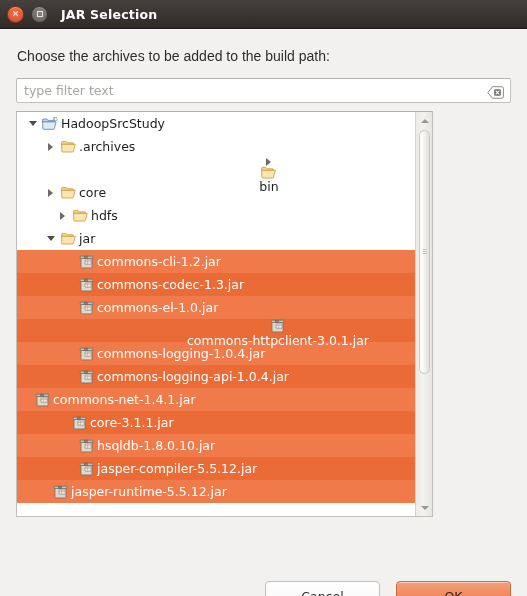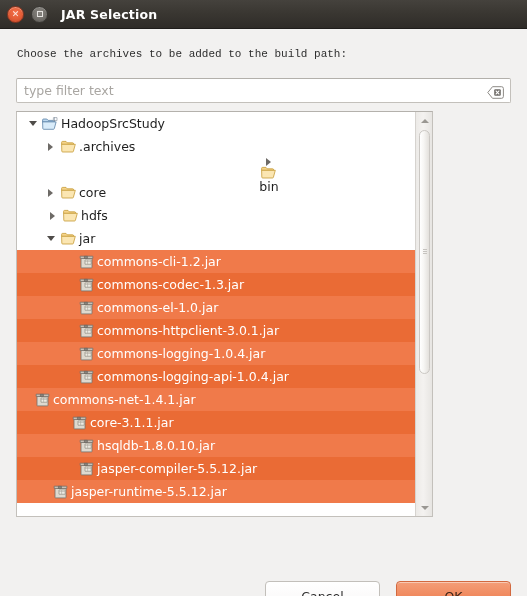--- a/index.html
+++ b/index.html
@@ -70,23 +70,23 @@
   .dialog-body {
     position: absolute; left: 0; top: 29px;
     width: 527px; height: 567px;
     background: #f2f1f0;
     box-sizing: border-box;
   }
 
   .prompt {
     position: absolute;
     left: 17px; top: 19px;
-    font-size: 11px;
+    font-size: 14px;
     color: #2e2e2e;
-    font-family: Liberation Mono, monospace;
+    font-family: Liberation Sans, sans-serif;
     white-space: nowrap;
   }
 
   
   .filter-wrap {
     position: absolute;
     left: 16px; top: 49px;
     width: 495px; height: 25px;
     background: #ffffff;
     border: 1px solid #c3c0bb;
@@ -316,21 +316,21 @@
               <span class="tri-right"></span>
             </span>
             <span class="icon-slot">
               <svg width="15" height="13" viewBox="0 0 15 13">
                 <path d="M0.6 2.4 a1 1 0 0 1 1-1 H5 L6.3 2.8 H11.6 a1 1 0 0 1 1 1 V4.4 H0.6 Z" fill="#f6d48a" stroke="#c59b35" stroke-width="0.8"></path>
                 <path d="M0.6 4.3 H14.3 L12.4 11.3 a0.9 0.9 0 0 1 -0.9 0.7 H1.7 a0.9 0.9 0 0 1 -0.9 -0.8 Z" fill="#fbe6b2" stroke="#c59b35" stroke-width="0.8"></path>
               </svg>
             </span>
             <span class="label">core</span>
           </div>
-          <div class="row" style="padding-left: 28px;">
+          <div class="row" style="padding-left: 38px;">
             <span class="twisty">
               <span class="tri-right"></span>
             </span>
             <span class="icon-slot">
               <svg width="15" height="13" viewBox="0 0 15 13">
                 <path d="M0.6 2.4 a1 1 0 0 1 1-1 H5 L6.3 2.8 H11.6 a1 1 0 0 1 1 1 V4.4 H0.6 Z" fill="#f6d48a" stroke="#c59b35" stroke-width="0.8"></path>
                 <path d="M0.6 4.3 H14.3 L12.4 11.3 a0.9 0.9 0 0 1 -0.9 0.7 H1.7 a0.9 0.9 0 0 1 -0.9 -0.8 Z" fill="#fbe6b2" stroke="#c59b35" stroke-width="0.8"></path>
               </svg>
             </span>
             <span class="label">hdfs</span>
@@ -379,21 +379,21 @@
               <svg width="15" height="14" viewBox="0 0 15 14">
                 <path d="M2.0 3.2 H13.0 V12.2 a0.7 0.7 0 0 1 -0.7 0.7 H2.7 a0.7 0.7 0 0 1 -0.7 -0.7 Z" fill="#ded9cf" stroke="#74706a" stroke-width="0.8"></path>
                 <path d="M1.2 1.2 H13.8 V3.4 H1.2 Z" fill="#cfcabf" stroke="#74706a" stroke-width="0.8"></path>
                 <path d="M5.4 1.3 H8.4 V3.3 H5.4 Z" fill="#8f8b84" stroke="#5d5a55" stroke-width="0.6"></path>
                 <path d="M6.0 5.0 H12.2 V9.2 H6.0 Z" fill="#f3f0e9" stroke="#8d8980" stroke-width="0.7"></path>
                 <path d="M6.0 6.6 H12.2 M8.6 5.0 V9.2" stroke="#a9a49b" stroke-width="0.6"></path>
               </svg>
             </span>
             <span class="label">commons-el-1.0.jar</span>
           </div>
-          <div class="row sel even" style="padding-left: 44px;">
+          <div class="row sel even" style="padding-left: 44px; flex-direction: column;">
             <span class="twisty"></span>
             <span class="icon-slot">
               <svg width="15" height="14" viewBox="0 0 15 14">
                 <path d="M2.0 3.2 H13.0 V12.2 a0.7 0.7 0 0 1 -0.7 0.7 H2.7 a0.7 0.7 0 0 1 -0.7 -0.7 Z" fill="#ded9cf" stroke="#74706a" stroke-width="0.8"></path>
                 <path d="M1.2 1.2 H13.8 V3.4 H1.2 Z" fill="#cfcabf" stroke="#74706a" stroke-width="0.8"></path>
                 <path d="M5.4 1.3 H8.4 V3.3 H5.4 Z" fill="#8f8b84" stroke="#5d5a55" stroke-width="0.6"></path>
                 <path d="M6.0 5.0 H12.2 V9.2 H6.0 Z" fill="#f3f0e9" stroke="#8d8980" stroke-width="0.7"></path>
                 <path d="M6.0 6.6 H12.2 M8.6 5.0 V9.2" stroke="#a9a49b" stroke-width="0.6"></path>
               </svg>
             </span>

